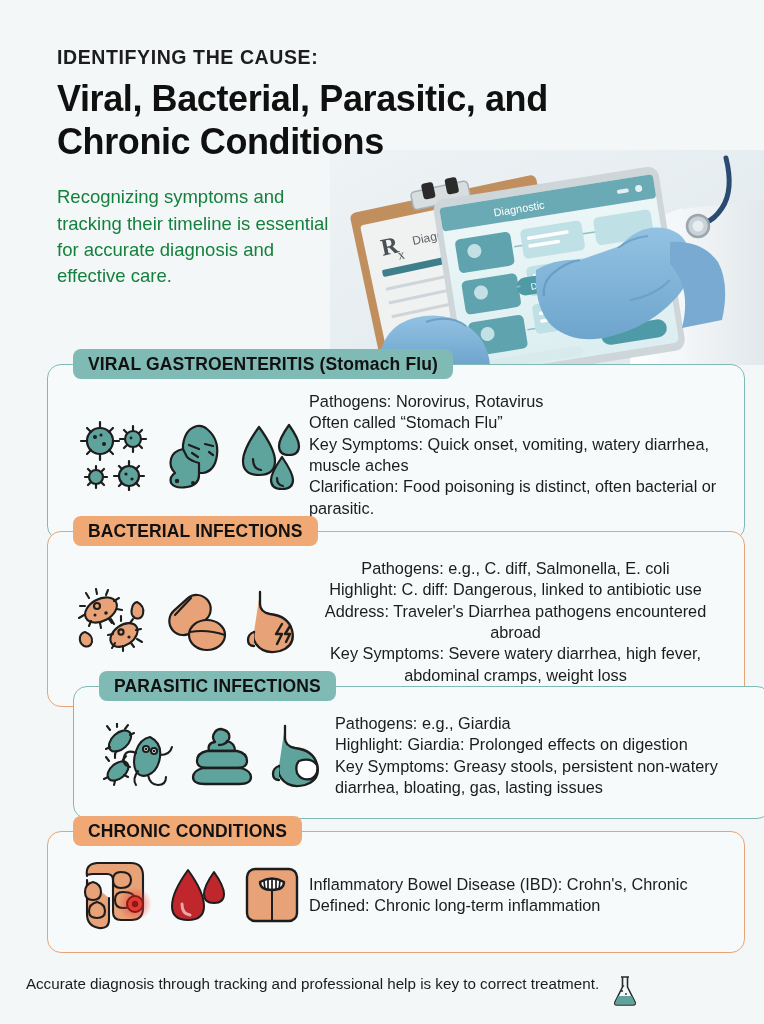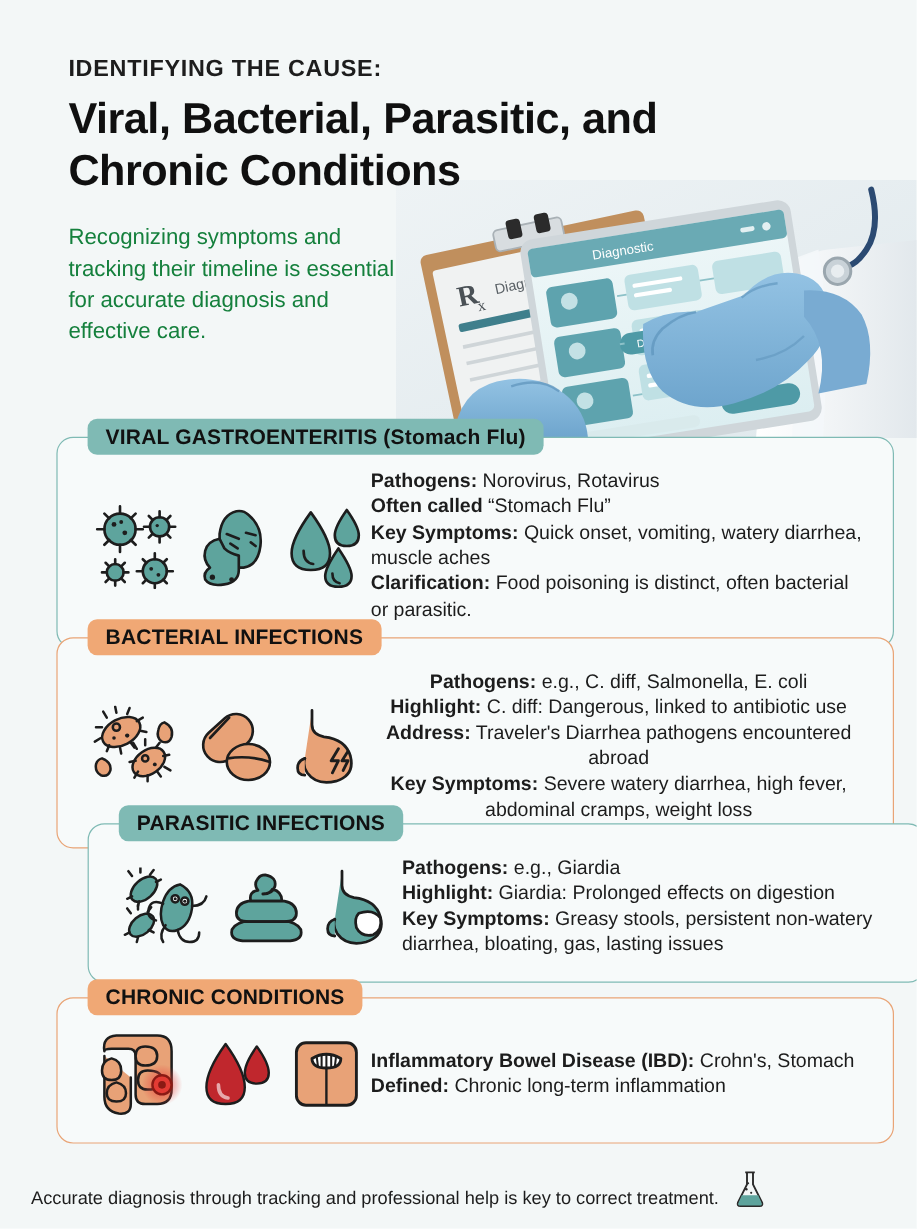--- a/index.html
+++ b/index.html
@@ -84,29 +84,29 @@
     padding-left:4px;
   }
   .icon-col svg { display:block; }
   .text-col { flex:1; padding-right:6px; }
 
   .line {
     font-size:16.3px;
     line-height:1.31;
     color:#1c1c1c;
   }
-  .line b { font-weight:bold; }
+  .line b { font-weight:normal; }
 
   
   .footer {
     position:absolute;
     left:0; top:975px;
     width:664px;
     display:flex;
-    align-items:flex-end;
+    align-items:flex-start;
     justify-content:center;
     gap:13px;
   }
   .footer-text { font-size:15.2px; color:#1c1c1c; }
   .flask-icon { display:block; }
 </style>
 </head>
 <body>
 
 <div class="page">
@@ -402,21 +402,21 @@
         <svg width="58" height="60" viewBox="0 0 58 60">
           <g stroke="#1d1d1d" stroke-width="2.4" fill="#e8a277" stroke-linejoin="round">
             <rect x="4" y="4" width="50" height="52" rx="8"></rect>
             <path d="M17 17 Q29 10 41 17 Q41 25 29 25 Q17 25 17 17 Z" fill="#ffffff"></path>
             <path d="M21 16 L22 24 M25 14 L25 25 M29 13 L29 25 M33 14 L33 25 M37 16 L36 24" stroke-width="1.7"></path>
             <path d="M29 25 L29 56" stroke-width="2"></path>
           </g>
         </svg>
       </div>
       <div class="text-col">
-        <div class="line"><b>Inflammatory Bowel Disease (IBD):</b><span> Crohn's, Stomach</span></div>
+        <div class="line"><b>Inflammatory Bowel Disease (IBD):</b><span> Crohn's, Chronic</span></div>
         <div class="line"><b>Defined:</b><span> Chronic long-term inflammation</span></div>
       </div>
     </div>
   </div>
 
   <div class="footer">
     <span class="footer-text">Accurate diagnosis through tracking and professional help is key to correct treatment.</span>
     <svg class="flask-icon" width="26" height="32" viewBox="0 0 26 32">
       <g stroke="#2b2b2b" stroke-width="1.6" fill="none" stroke-linejoin="round">
         <path d="M9 2 L17 2 M10.5 2 L10.5 12 L3 27 Q2 30 5 30 L21 30 Q24 30 23 27 L15.5 12 L15.5 2"></path>

